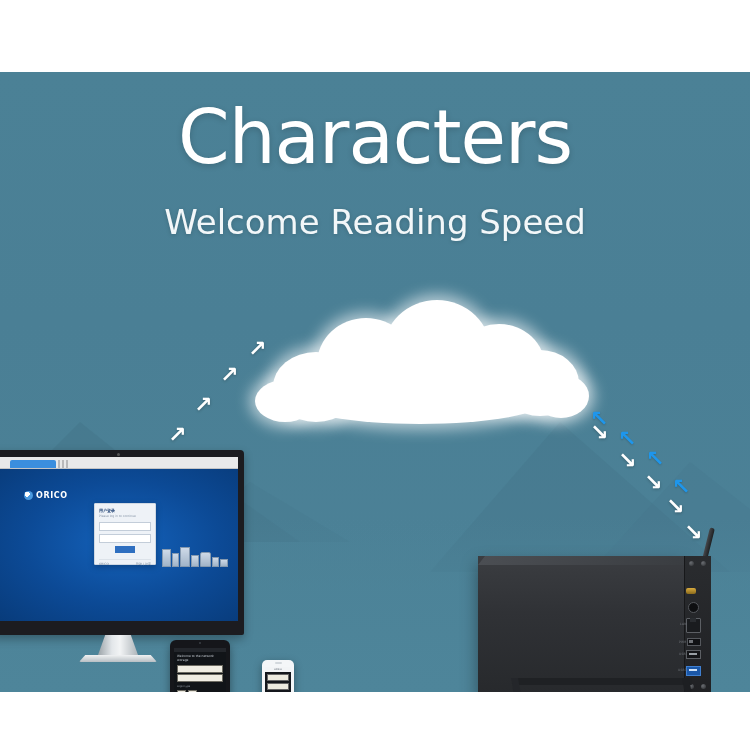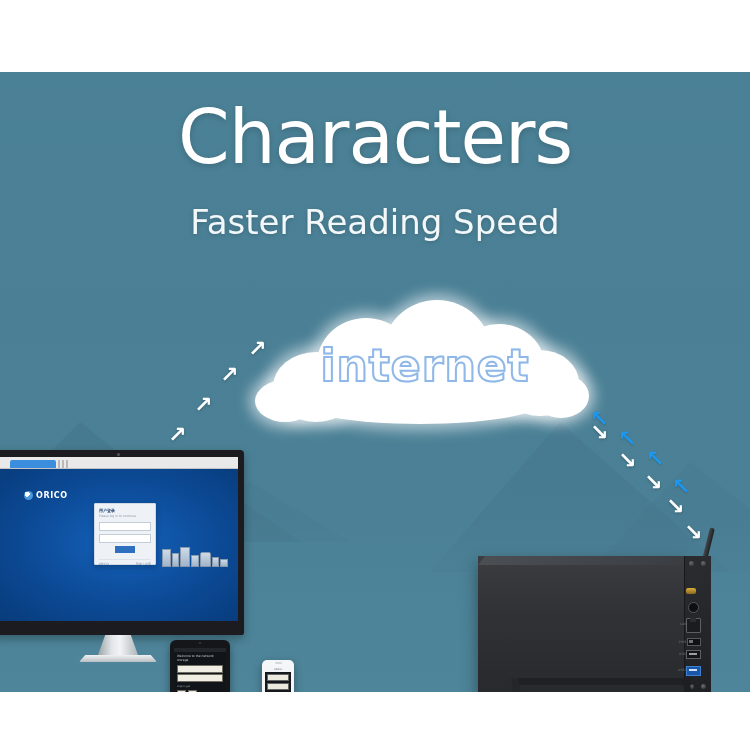--- a/index.html
+++ b/index.html
@@ -172,32 +172,31 @@
   <div id="panel">
 
     <div class="mount mt1"></div>
     <div class="mount mt2"></div>
     <div class="mount mt3"></div>
     <div class="mount mt4"></div>
     <div class="mount mt5"></div>
     <div class="haze"></div>
 
     <div id="title">Characters</div>
-    <div class="sub" id="sub1">Faster Reading Speed</div>
+    <div class="sub" id="sub1">Welcome Reading Speed</div>
 
     <div id="cloud">
       <div class="puff" style="left:18px;  top:58px;  width:86px;  height:70px;"></div>
       <div class="puff" style="left:62px;  top:24px;  width:98px;  height:92px;"></div>
       <div class="puff" style="left:128px; top:6px;   width:108px; height:104px;"></div>
       <div class="puff" style="left:198px; top:30px;  width:92px;  height:86px;"></div>
       <div class="puff" style="left:246px; top:56px;  width:78px;  height:66px;"></div>
       <div class="puff" style="left:40px;  top:84px;  width:250px; height:46px;"></div>
       <div class="puff" style="left:0px;   top:86px;  width:60px;  height:42px;"></div>
       <div class="puff" style="left:278px; top:80px;  width:56px;  height:44px;"></div>
-      <div id="cloudlabel">internet</div>
     </div>
 
     <div class="arw arw-w" style="left:168px;top:352px;font-size:22px;">↗</div>
     <div class="arw arw-w" style="left:194px;top:322px;font-size:22px;">↗</div>
     <div class="arw arw-w" style="left:220px;top:292px;font-size:22px;">↗</div>
     <div class="arw arw-w" style="left:248px;top:266px;font-size:22px;">↗</div>
 
     <div class="arw arw-w" style="left:590px;top:350px;font-size:22px;">↘</div>
     <div class="arw arw-w" style="left:618px;top:378px;font-size:22px;">↘</div>
     <div class="arw arw-w" style="left:644px;top:400px;font-size:22px;">↘</div>

